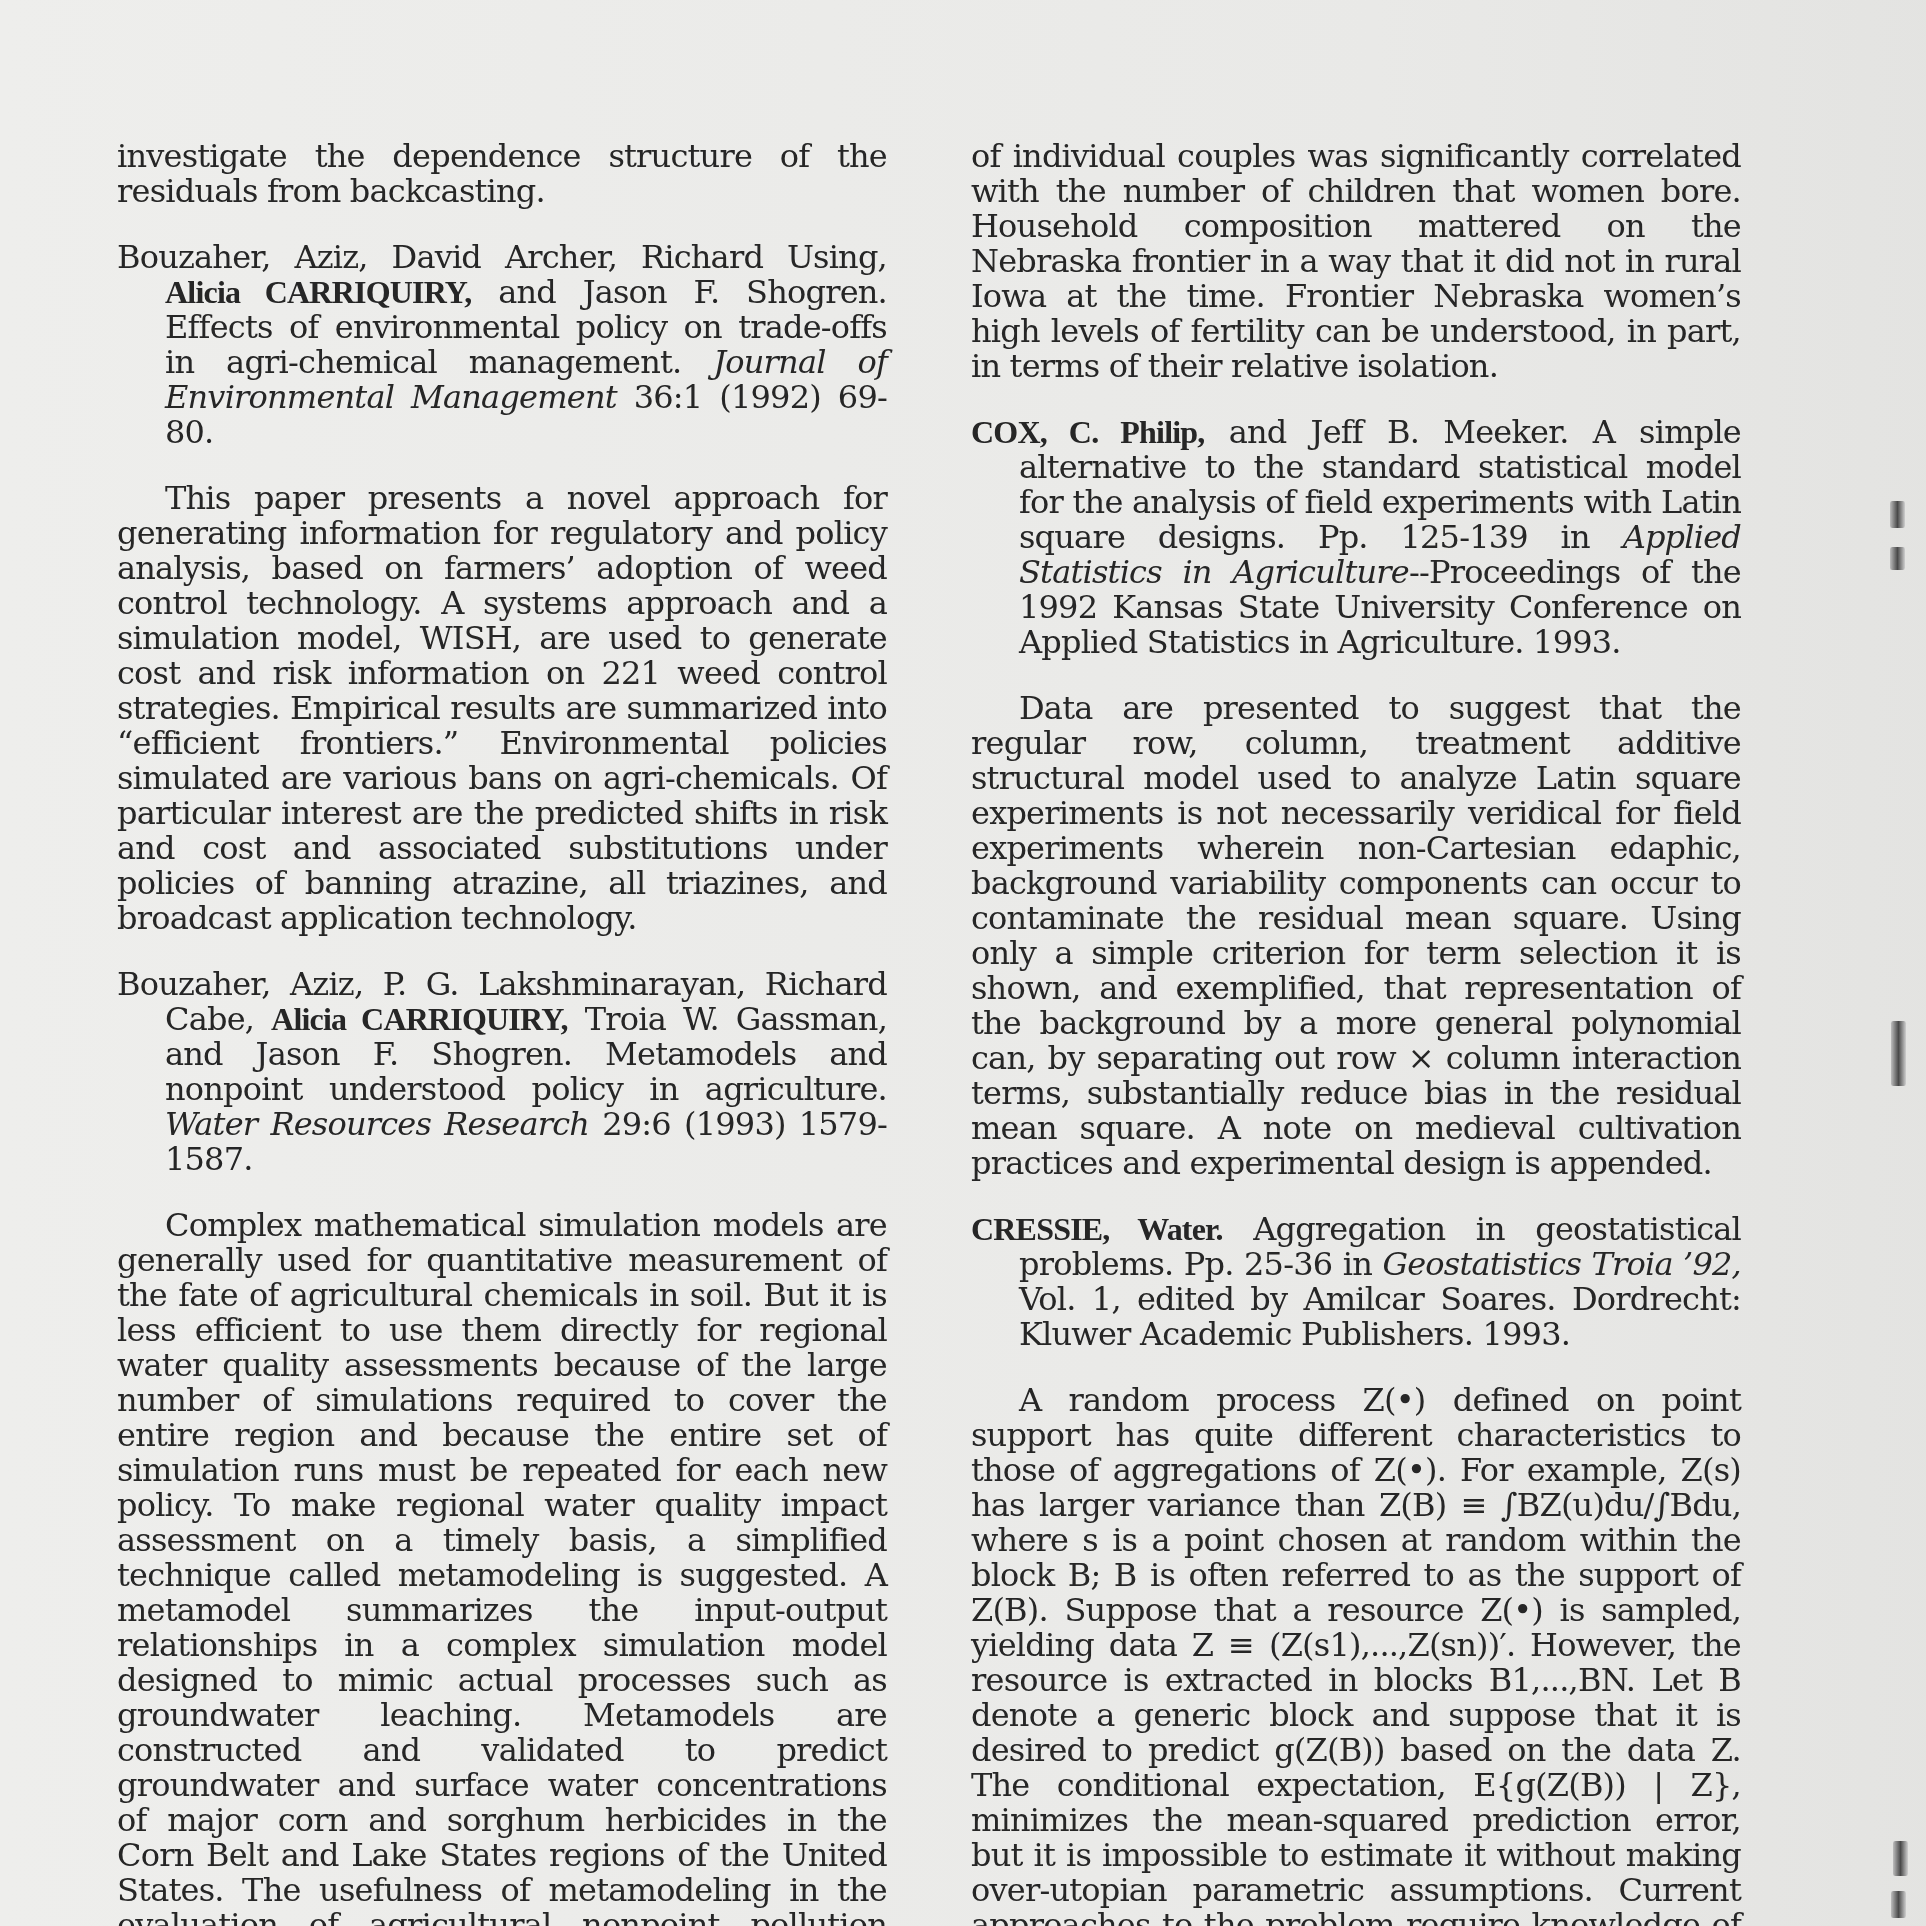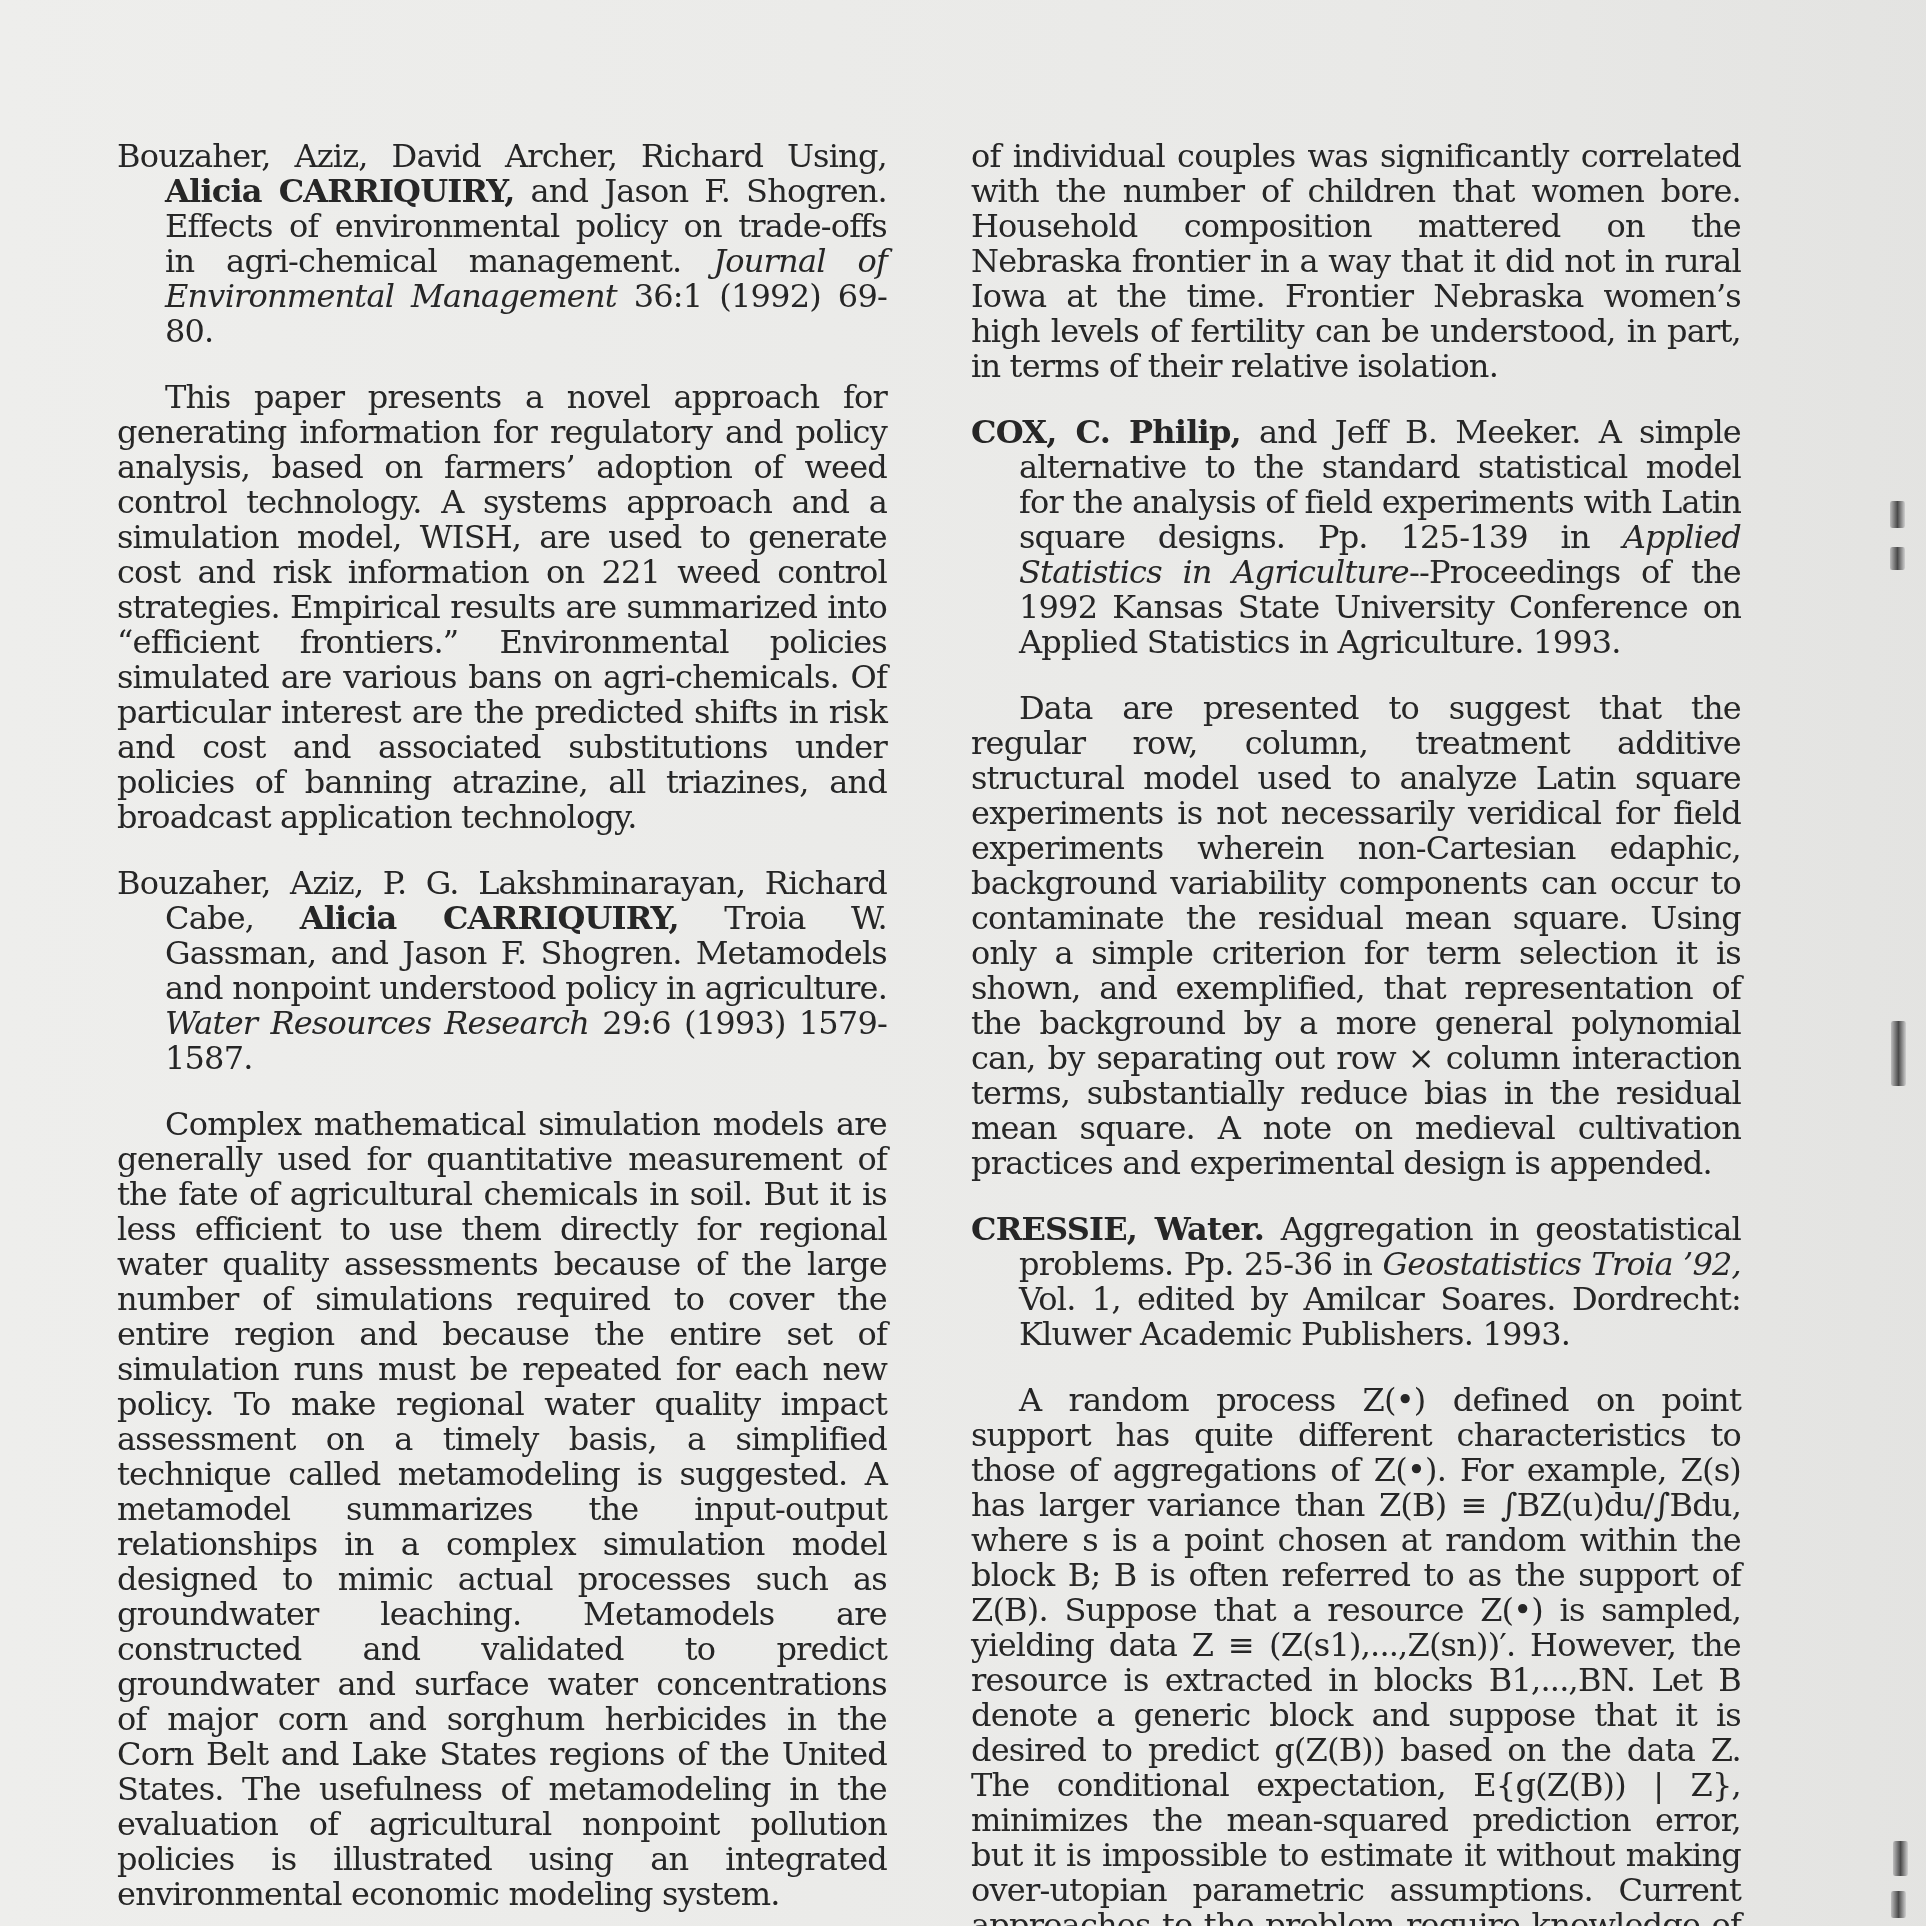--- a/index.html
+++ b/index.html
@@ -14,30 +14,31 @@
     position: absolute; left: 0; top: 0; width: 1965px; height: 2542px;
     background: linear-gradient(90deg, #eeeeec 0%, #e9e9e7 70%, #e3e3e1 100%);
   }
   .col { position: absolute; top: 139px; width: 770px; font-size: 32px; line-height: 35px; text-align: justify; letter-spacing: -0.8px; }
   .col.left { left: 117px; }
   .col.right { left: 971px; top: 139px; }
   p { margin: 0; }
   .entry { text-indent: -48px; padding-left: 48px; margin-bottom: 31px; }
   .abstract { text-indent: 48px; margin-bottom: 31px; }
   .plain { margin-bottom: 31px; }
-  b { font-weight: bold; }
+  b { font-weight: bold; font-family: Liberation Serif, serif; }
   i { }
   .staple { position: absolute; width: 15.4px; background: linear-gradient(90deg,#bdbdbd,#4a4a4a,#cfcfcf); border-radius: 2.3px; }
 </style>
 </head>
 <body>
 
 <div class="page">
 
   <div class="col left">
+    <p class="plain">investigate the dependence structure of the residuals from backcasting.</p>
 
     <p class="entry"><span>Bouzaher, Aziz, David Archer, Richard Using, </span><b>Alicia CARRIQUIRY,</b><span> and Jason F. Shogren.</span><span> Effects of environmental policy on trade-offs in agri-chemical management. </span><i>Journal of Environmental Management</i><span> 36:1 (1992) 69-80.</span></p>
     <p class="abstract">This paper presents a novel approach for generating information for regulatory and policy analysis, based on farmers’ adoption of weed control technology. A systems approach and a simulation model, WISH, are used to generate cost and risk information on 221 weed control strategies. Empirical results are summarized into “efficient frontiers.” Environmental policies simulated are various bans on agri-chemicals. Of particular interest are the predicted shifts in risk and cost and associated substitutions under policies of banning atrazine, all triazines, and broadcast application technology.</p>
 
     <p class="entry"><span>Bouzaher, Aziz, P. G. Lakshminarayan, Richard Cabe, </span><b>Alicia CARRIQUIRY,</b><span> Troia W. Gassman, and Jason F. Shogren.</span><span> Metamodels and nonpoint understood policy in agriculture. </span><i>Water Resources Research</i><span> 29:6 (1993) 1579-1587.</span></p>
     <p class="abstract">Complex mathematical simulation models are generally used for quantitative measurement of the fate of agricultural chemicals in soil. But it is less efficient to use them directly for regional water quality assessments because of the large number of simulations required to cover the entire region and because the entire set of simulation runs must be repeated for each new policy. To make regional water quality impact assessment on a timely basis, a simplified technique called metamodeling is suggested. A metamodel summarizes the input-output relationships in a complex simulation model designed to mimic actual processes such as groundwater leaching. Metamodels are constructed and validated to predict groundwater and surface water concentrations of major corn and sorghum herbicides in the Corn Belt and Lake States regions of the United States. The usefulness of metamodeling in the evaluation of agricultural nonpoint pollution policies is illustrated using an integrated environmental economic modeling system.</p>
 
   </div>
 
   <div class="col right">

